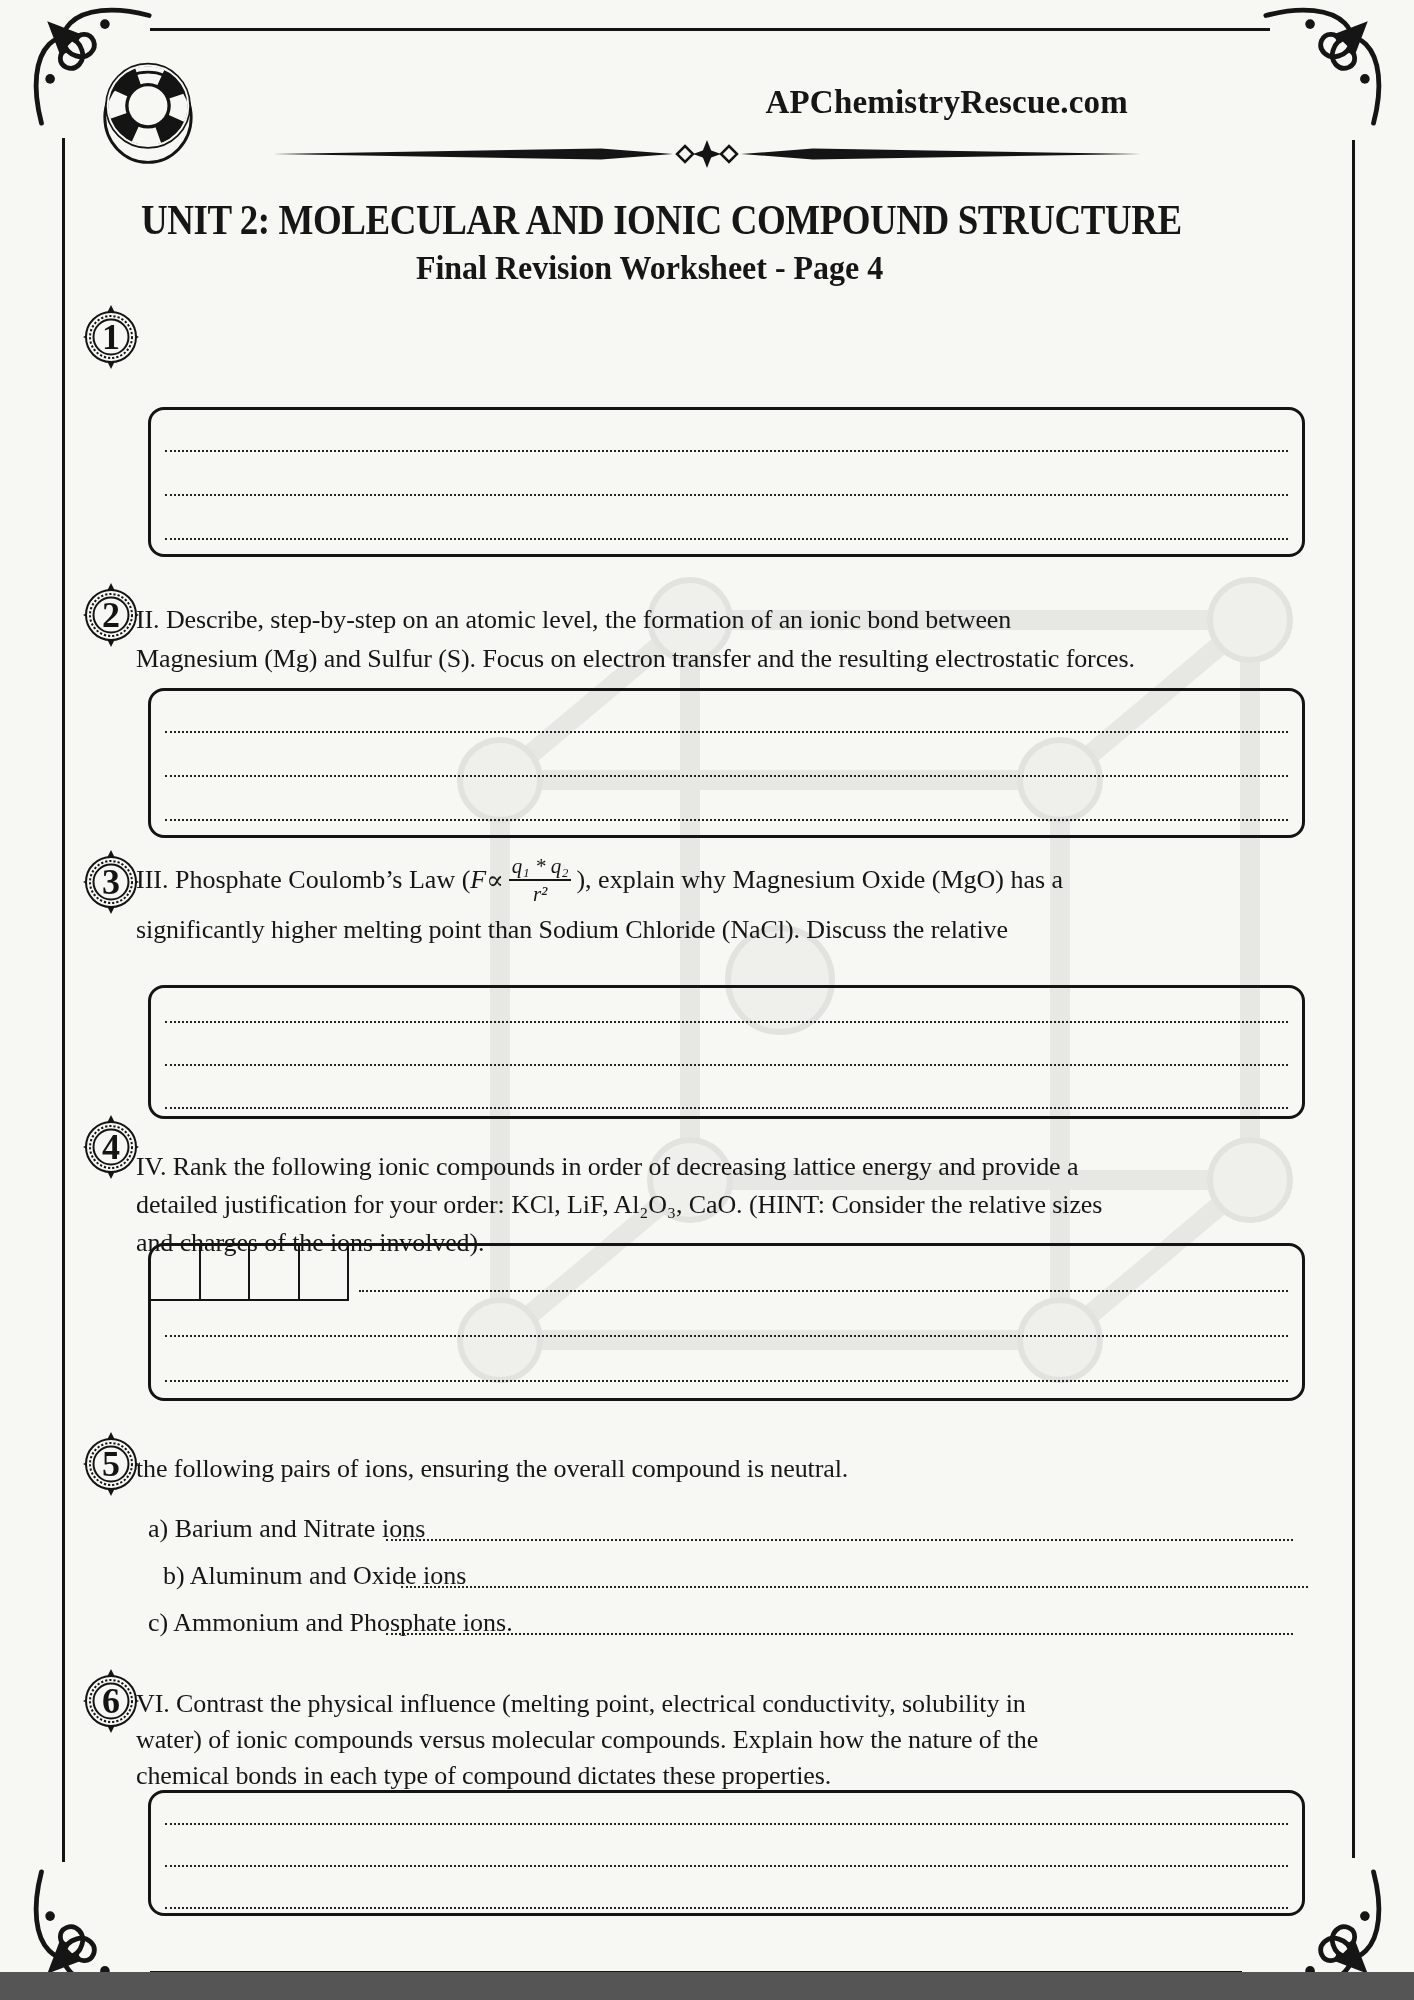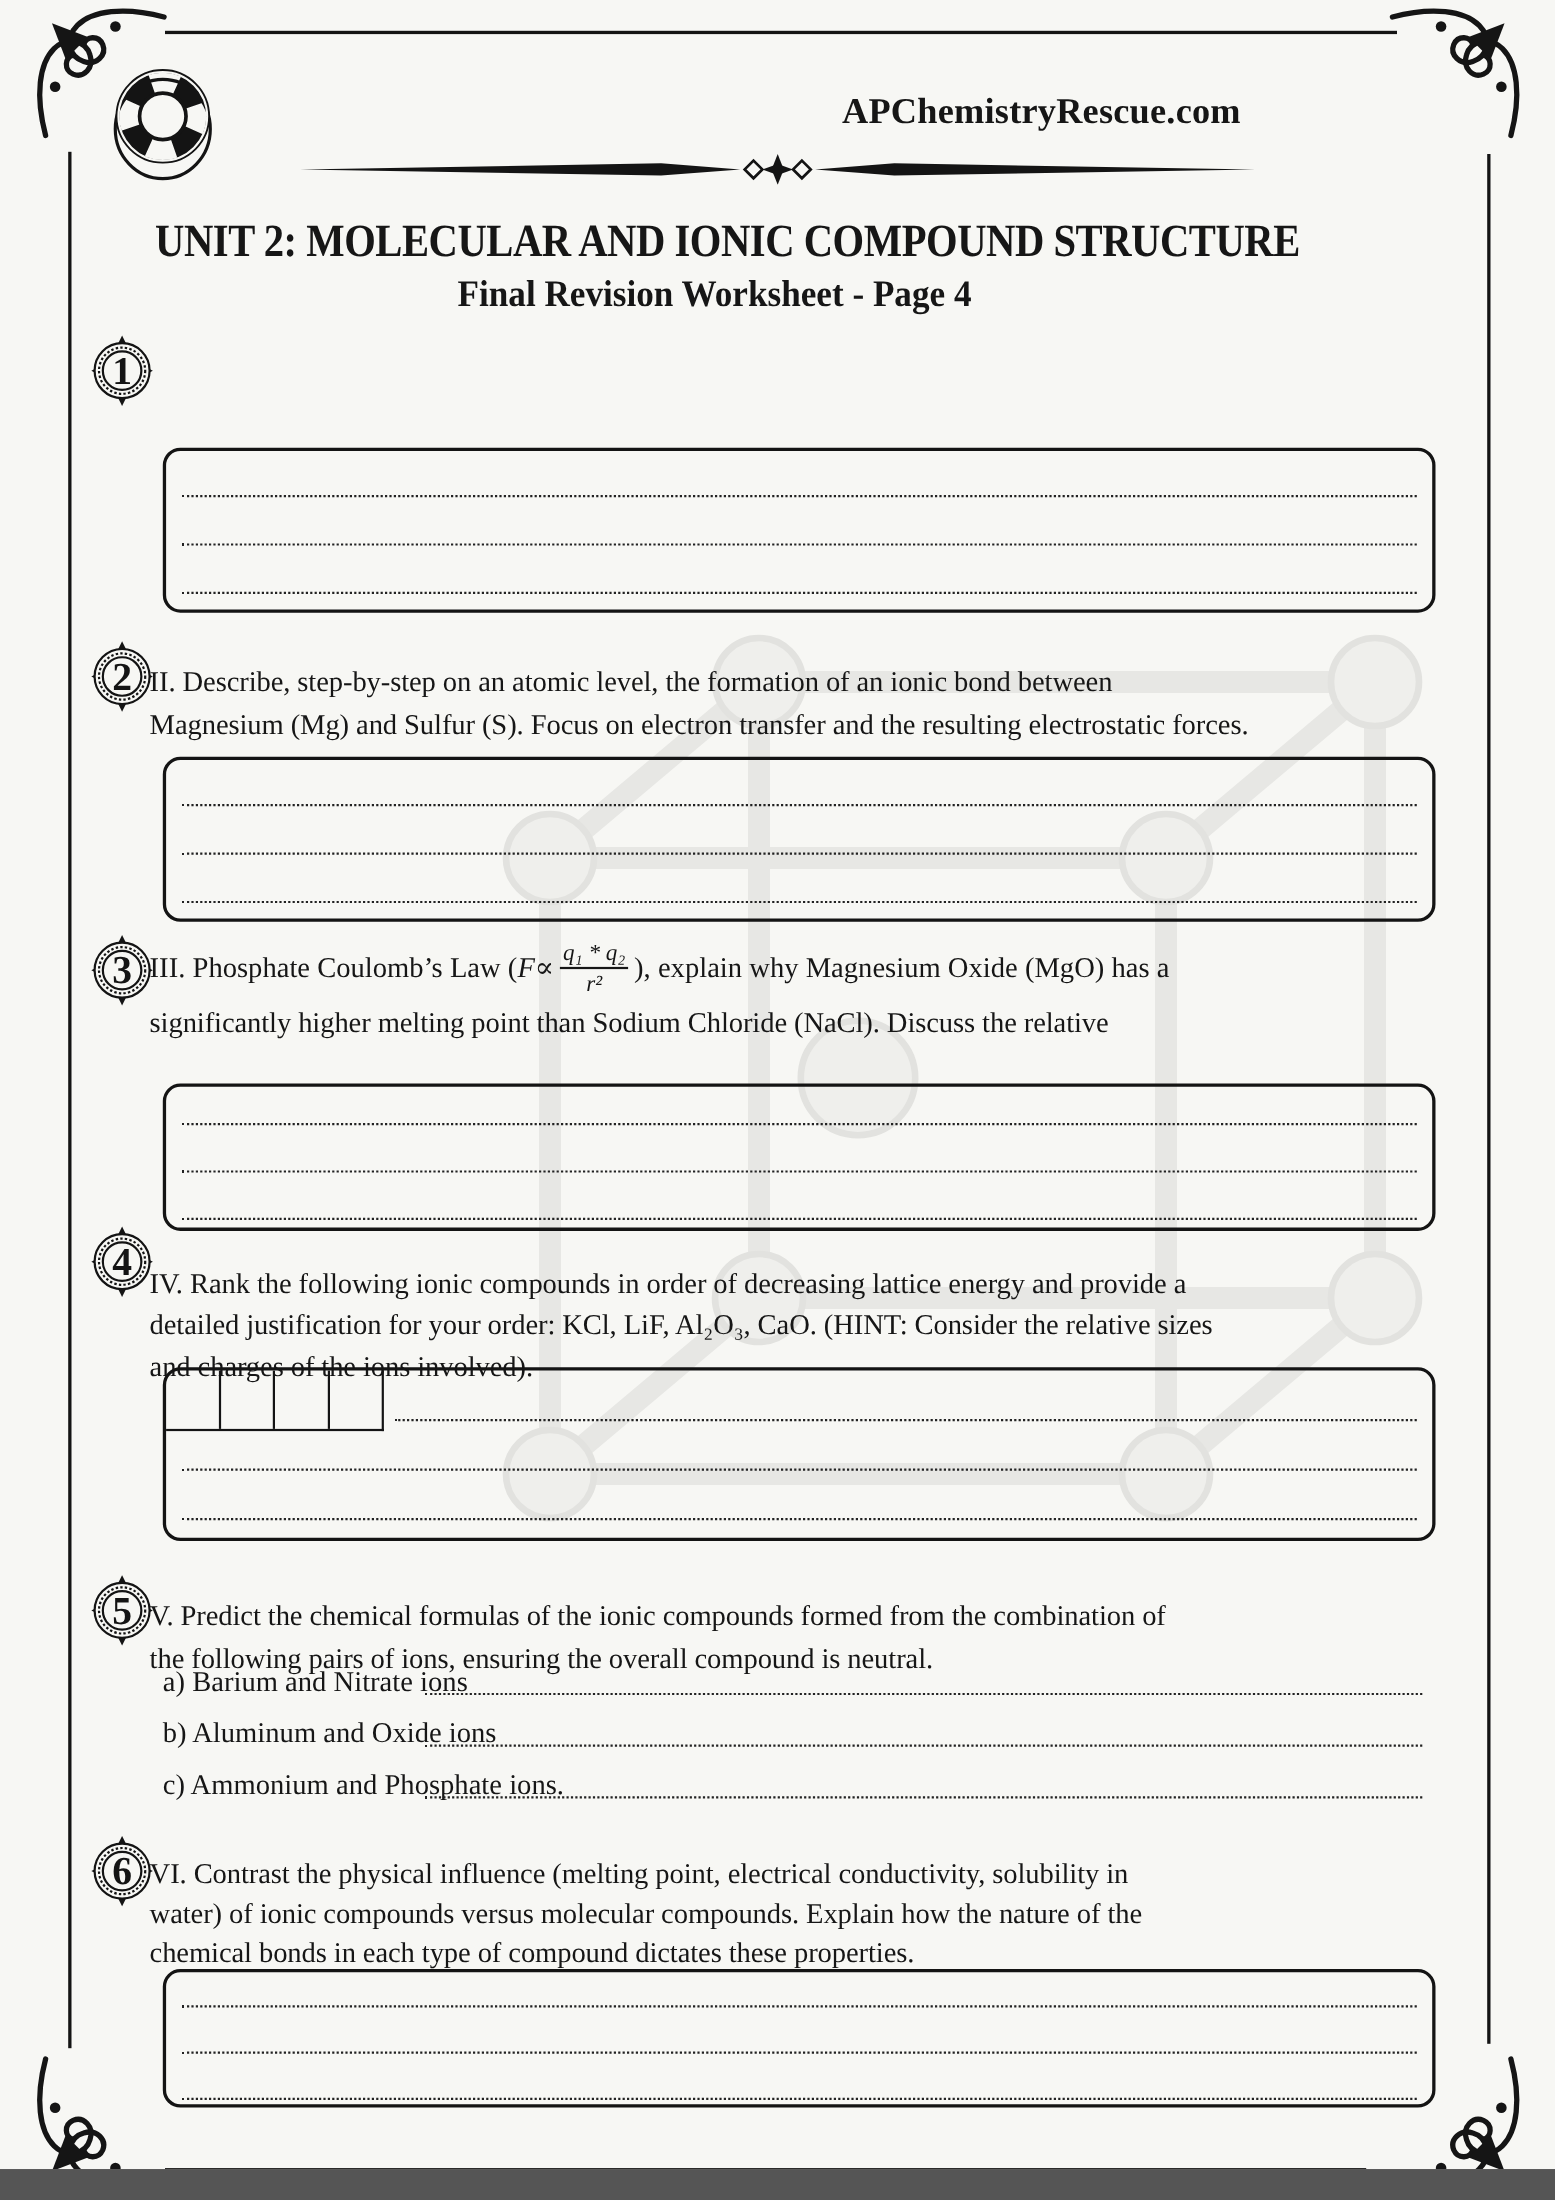--- a/index.html
+++ b/index.html
@@ -266,28 +266,27 @@
         <polygon points="29,65 33.5,56 29,52 24.5,56" fill="#141414"></polygon>
         <polygon points="1,33 10,28.5 14,33 10,37.5" fill="#141414"></polygon>
         <polygon points="57,33 48,28.5 44,33 48,37.5" fill="#141414"></polygon>
         <circle cx="29" cy="33" r="25" fill="#f7f7f4" stroke="#141414" stroke-width="2"></circle>
         <circle cx="29" cy="33" r="21" fill="none" stroke="#141414" stroke-width="2" stroke-dasharray="2.2 2"></circle>
         <circle cx="29" cy="33" r="17.5" fill="none" stroke="#141414" stroke-width="2"></circle>
         <text x="29" y="45" text-anchor="middle">5</text>
       </svg>
     </div>
     <div class="qblock" style="top:1449px;">
-      <div class="qline">V. Predict the chemical formulas of the ionic compounds formed from the combination of</div>
       <div class="qline">the following pairs of ions, ensuring the overall compound is neutral.</div>
     </div>
     <div class="item-row" style="top:1512px;">
       <div class="item-label">a) Barium and Nitrate ions</div>
       <div class="item-dots"></div>
     </div>
-    <div class="item-row" style="top:1559px;">
+    <div class="item-row" style="top:1559px;margin-left:15px;">
       <div class="item-label">b) Aluminum and Oxide ions</div>
       <div class="item-dots"></div>
     </div>
     <div class="item-row" style="top:1606px;">
       <div class="item-label">c) Ammonium and Phosphate ions.</div>
       <div class="item-dots"></div>
     </div>
 
     <div class="badge" style="left:82px;top:1668px;">
       <svg viewBox="0 0 58 66">

